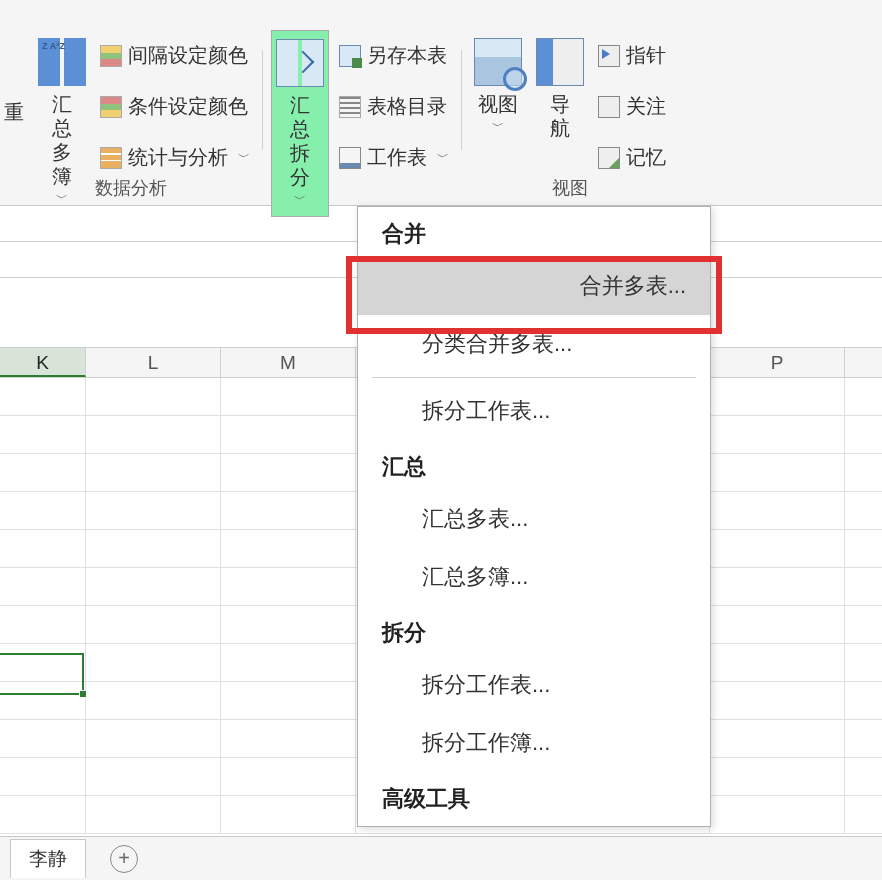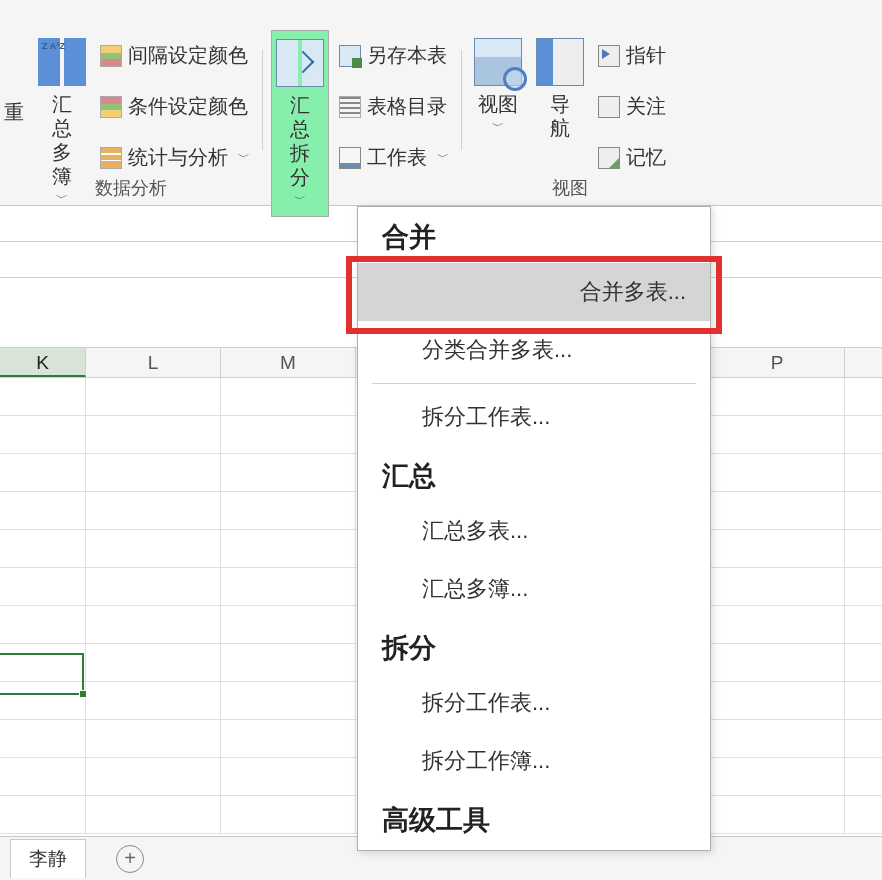--- a/index.html
+++ b/index.html
@@ -144,21 +144,21 @@
   
   .sheet-tabs {
     position: absolute;
     bottom: 0; left: 0; right: 0;
     height: 44px;
     background: #f5f5f5;
     border-top: 1px solid #c8c8c8;
     display: flex;
     align-items: center;
     padding-left: 10px;
-    gap: 20px;
+    gap: 14px;
   }
   .sheet-tab {
     padding: 6px 18px;
     font-size: 19px;
     color: #333;
     border: 1px solid #c8c8c8;
     border-bottom: none;
     background: #fff;
     cursor: pointer;
   }
@@ -178,21 +178,21 @@
     top: 206px;
     left: 357px;
     width: 354px;
     background: #fff;
     border: 1px solid #b0b0b0;
     box-shadow: 2px 2px 8px rgba(0,0,0,0.15);
     z-index: 100;
     padding-bottom: 4px;
   }
   .dropdown-section-header {
-    font-size: 27px;
+    font-size: 22px;
     font-weight: bold;
     color: #222;
     padding: 12px 36px 8px 24px;
   }
   .dropdown-item {
     font-size: 22px;
     color: #333;
     padding: 14px 24px 14px 64px;
     cursor: pointer;
   }

